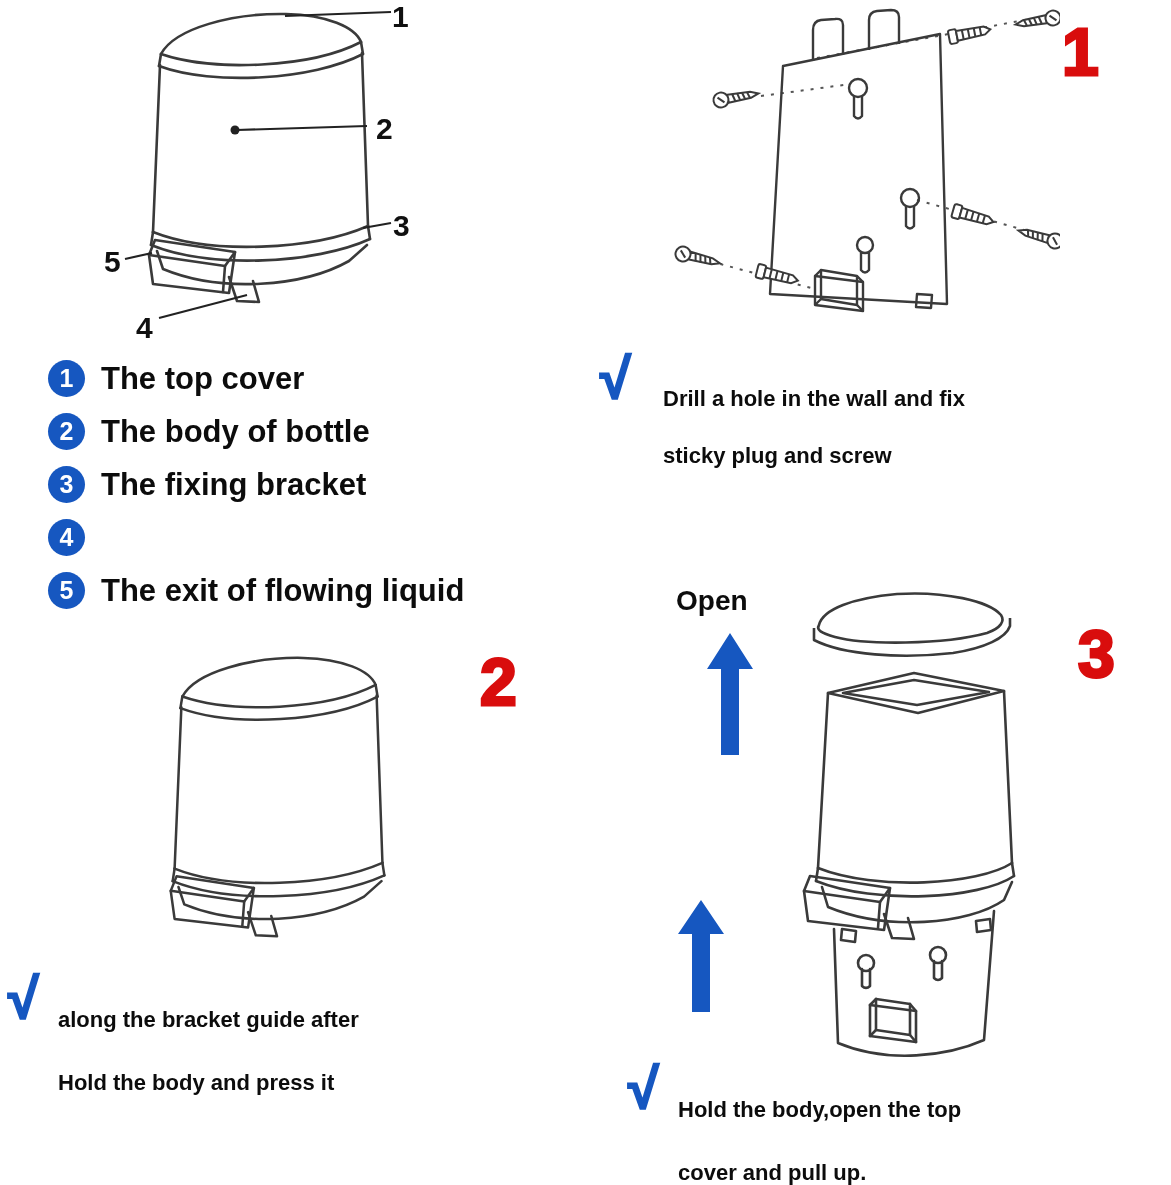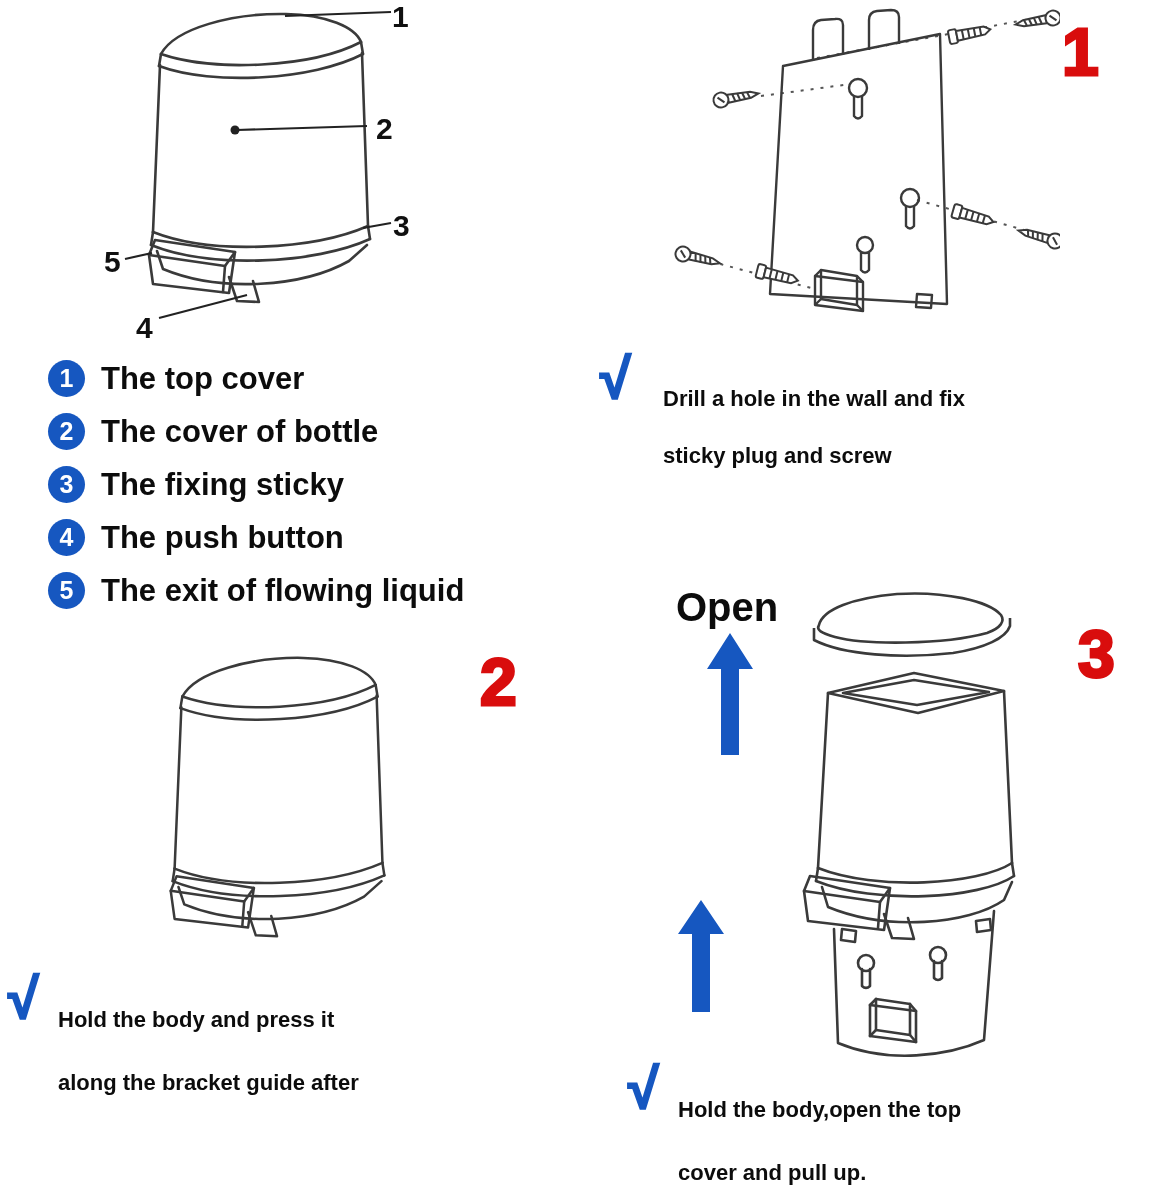--- a/index.html
+++ b/index.html
@@ -11,21 +11,21 @@
   .callout-num{position:absolute;font-size:30px;font-weight:bold;color:#101010}
   .legend-row{display:flex;align-items:center;gap:16px;margin-bottom:16px}
   .legend-badge{width:37px;height:37px;border-radius:50%;background:var(--blue);color:#fff;
     font-size:25px;font-weight:bold;display:flex;align-items:center;justify-content:center;flex:0 0 37px}
   .legend-label{font-size:31px;font-weight:bold;white-space:nowrap}
   .step-num{position:absolute;font-size:66px;font-weight:bold;color:var(--red);-webkit-text-stroke:3px var(--red)}
   .check{position:absolute;font-size:56px;font-weight:bold;color:var(--blue);-webkit-text-stroke:2px var(--blue)}
   .steptext{position:absolute;font-size:22px;font-weight:bold;white-space:nowrap}
   .lh57{line-height:57px}
   .lh63{line-height:63px}
-  .label-bold{position:absolute;font-size:40px;font-weight:bold;white-space:nowrap}
+  .label-bold{position:absolute;font-size:28px;font-weight:bold;white-space:nowrap}
   svg{display:block}
 </style>
 </head>
 <body>
 
 <div class="canvas">
 
   <svg width="0" height="0" style="position:absolute" aria-hidden="true">
     <defs>
       <g id="dispenser" fill="none" stroke="#3a3a3a" stroke-width="2.6" stroke-linecap="round" stroke-linejoin="round">
@@ -84,29 +84,28 @@
   <div class="callout-num" style="left:104px;top:245px">5</div>
   <div class="callout-num" style="left:136px;top:311px">4</div>
 
   <div class="abs" style="left:48px;top:360px">
     <div class="legend-row">
       <div class="legend-badge">1</div>
       <div class="legend-label">The top cover</div>
     </div>
     <div class="legend-row">
       <div class="legend-badge">2</div>
-      <div class="legend-label">The cover of bottle</div>
+      <div class="legend-label">The body of bottle</div>
     </div>
     <div class="legend-row">
       <div class="legend-badge">3</div>
-      <div class="legend-label">The fixing sticky</div>
+      <div class="legend-label">The fixing bracket</div>
     </div>
     <div class="legend-row">
       <div class="legend-badge">4</div>
-      <div class="legend-label">The push button</div>
     </div>
     <div class="legend-row">
       <div class="legend-badge">5</div>
       <div class="legend-label">The exit of flowing liquid</div>
     </div>
   </div>
 
   <svg class="abs" style="left:655px;top:8px" width="405" height="330" viewBox="0 0 405 330">
     <g stroke="#555" stroke-width="2" stroke-dasharray="3 7" fill="none">
       <line x1="106" y1="88" x2="196" y2="76"></line>
@@ -201,17 +200,17 @@
   </div>
 
   <svg class="abs" style="left:163px;top:652px" width="232" height="295" viewBox="0 0 240 305">
     <use href="#dispenser"></use>
   </svg>
 
   <div class="step-num" style="left:480px;top:644px">2</div>
 
   <div class="check" style="left:8px;top:966px">√</div>
   <div class="steptext lh63" style="left:58px;top:988px">
+    <div>along the bracket guide after</div>
     <div>Hold the body and press it</div>
-    <div>along the bracket guide after</div>
   </div>
 
 </div>
 
 </body></html>

